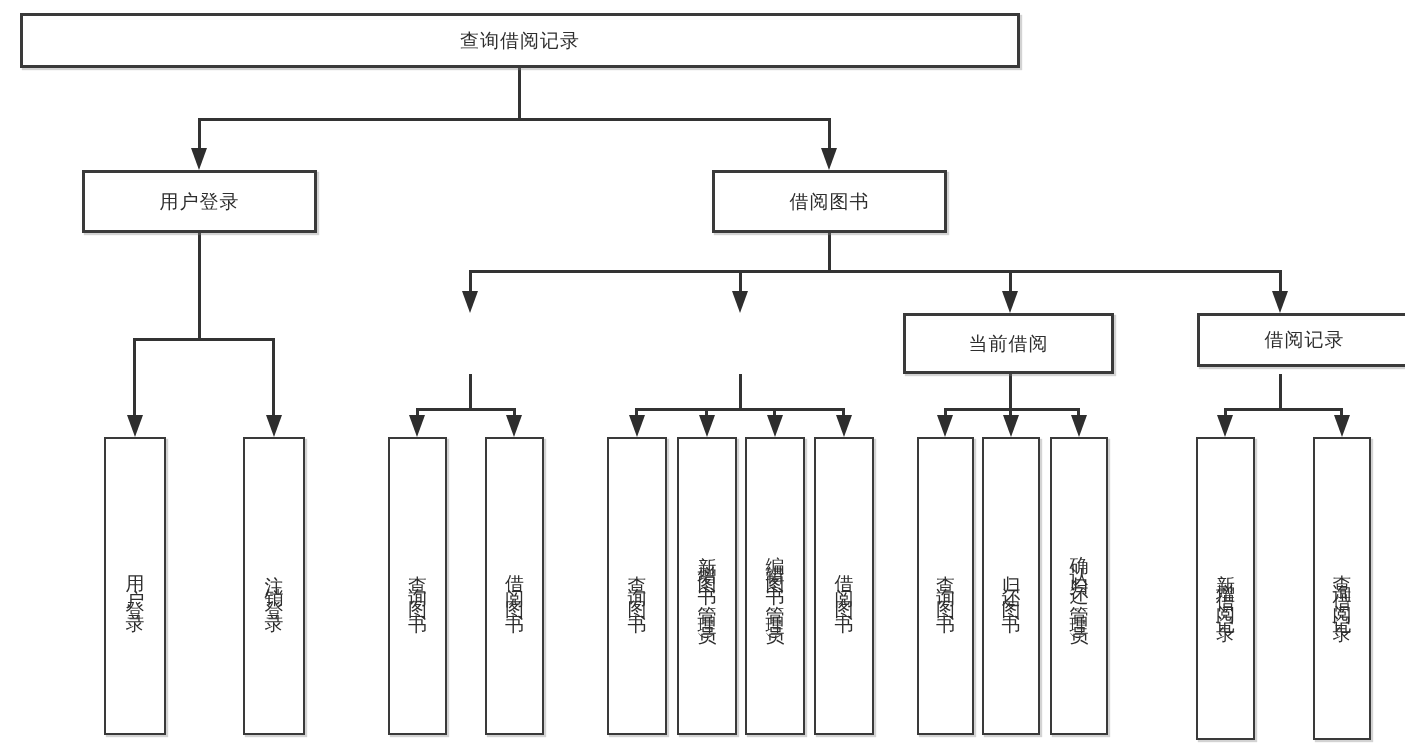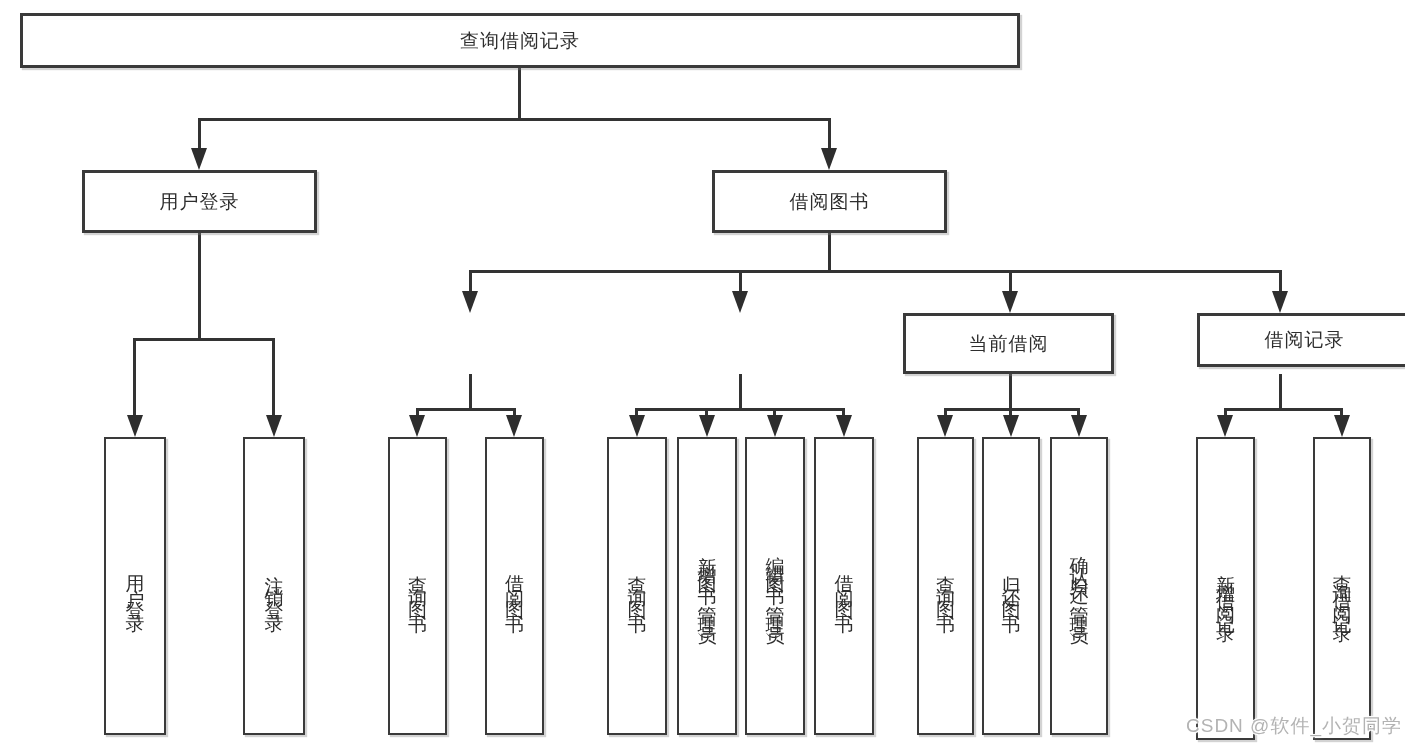--- a/index.html
+++ b/index.html
@@ -176,15 +176,14 @@
     <span class="v-label mid">确认归还（管理员）</span>
   </div>
 
   <div class="box leaf" style="left:1196px;top:437px;width:59px;height:303px">
     <span class="v-label mid">新增借阅记录</span>
   </div>
   <div class="box leaf" style="left:1313px;top:437px;width:58px;height:303px">
     <span class="v-label mid">查询借阅记录</span>
   </div>
 
-  <div class="watermark">CSDN @软件_小贺同学</div>
 
 </div>
 
 </body></html>

